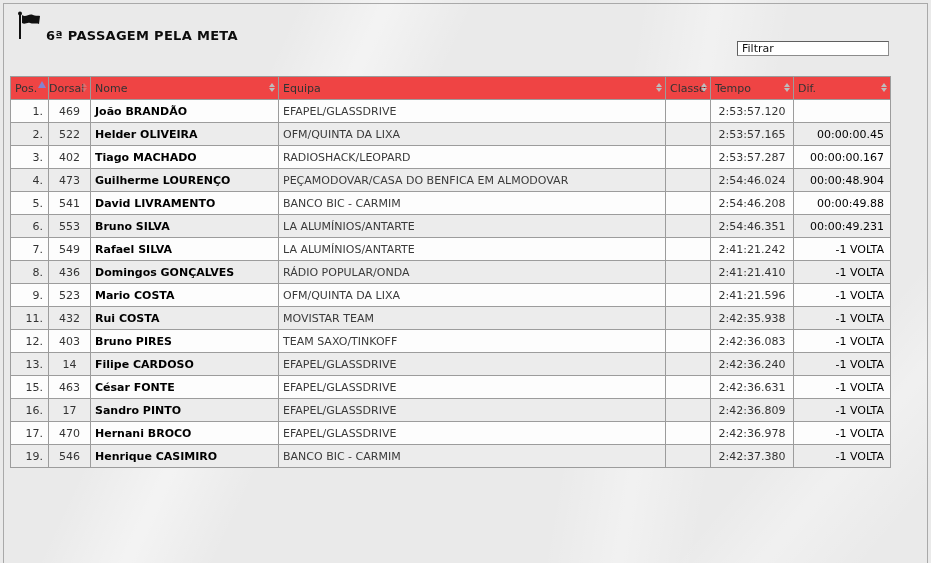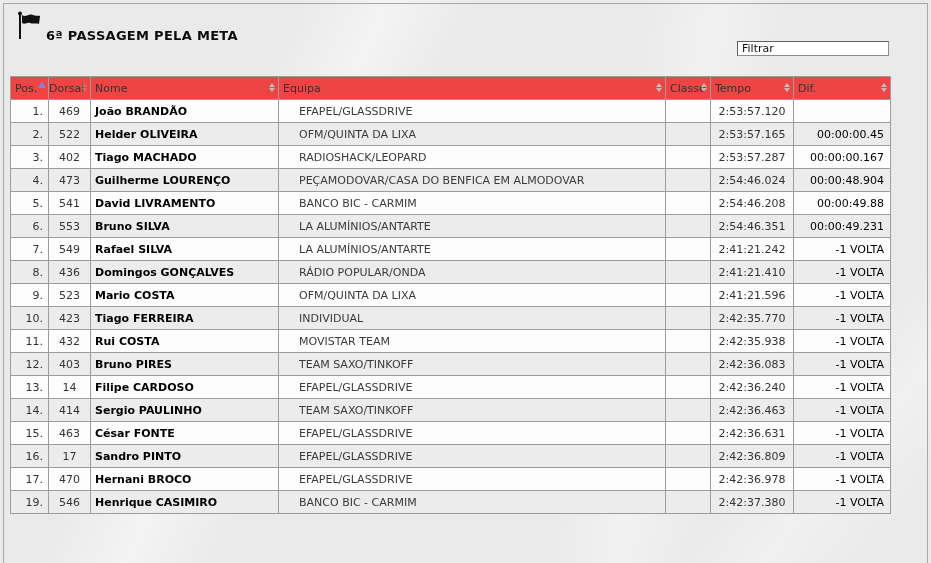--- a/index.html
+++ b/index.html
@@ -50,21 +50,21 @@
     background:#ef4444; font-weight:normal; color:#333; text-align:left;
     position:relative; padding-left:4px; cursor:pointer;
   }
   .results thead th.c-dorsal { padding-left:0; }
   .results tbody tr { background:#fdfdfd; }
   .results tbody tr:nth-child(even) { background:#ececec; }
 
   td.c-pos    { text-align:right; padding-right:5px; color:#333; }
   td.c-dorsal { text-align:center; color:#333; }
   td.c-nome   { text-align:left; padding-left:4px; font-weight:bold; color:#000; }
-  td.c-equipa { text-align:left; padding-left:20px; color:#3a3a3a; }
+  td.c-equipa { text-align:left; padding-left:4px; color:#3a3a3a; }
   td.c-classe { }
   td.c-tempo  { text-align:center; color:#333;margin-left:48px; }
   td.c-dif    { text-align:right; padding-right:6px; font-weight:normal; color:#000; }
 
   
   .sort-double { position:absolute; right:3px; top:50%; margin-top:-5px; width:7px; }
   .sort-double .a-up {
     width:0; height:0; margin:0 auto 1px auto;
     border-left:3px solid transparent; border-right:3px solid transparent;
     border-bottom:4px solid #bdbdbd;
@@ -214,29 +214,20 @@
         <tr>
           <td class="c-pos">9.</td>
           <td class="c-dorsal">523</td>
           <td class="c-nome">Mario COSTA</td>
           <td class="c-equipa">OFM/QUINTA DA LIXA</td>
           <td class="c-classe"></td>
           <td class="c-tempo">2:41:21.596</td>
           <td class="c-dif">-1 VOLTA</td>
         </tr>
         <tr>
-          <td class="c-pos">10.</td>
-          <td class="c-dorsal">423</td>
-          <td class="c-nome">Tiago FERREIRA</td>
-          <td class="c-equipa">INDIVIDUAL</td>
-          <td class="c-classe"></td>
-          <td class="c-tempo">2:42:35.770</td>
-          <td class="c-dif">-1 VOLTA</td>
-        </tr>
-        <tr>
           <td class="c-pos">11.</td>
           <td class="c-dorsal">432</td>
           <td class="c-nome">Rui COSTA</td>
           <td class="c-equipa">MOVISTAR TEAM</td>
           <td class="c-classe"></td>
           <td class="c-tempo">2:42:35.938</td>
           <td class="c-dif">-1 VOLTA</td>
         </tr>
         <tr>
           <td class="c-pos">12.</td>
@@ -250,29 +241,20 @@
         <tr>
           <td class="c-pos">13.</td>
           <td class="c-dorsal">14</td>
           <td class="c-nome">Filipe CARDOSO</td>
           <td class="c-equipa">EFAPEL/GLASSDRIVE</td>
           <td class="c-classe"></td>
           <td class="c-tempo">2:42:36.240</td>
           <td class="c-dif">-1 VOLTA</td>
         </tr>
         <tr>
-          <td class="c-pos">14.</td>
-          <td class="c-dorsal">414</td>
-          <td class="c-nome">Sergio PAULINHO</td>
-          <td class="c-equipa">TEAM SAXO/TINKOFF</td>
-          <td class="c-classe"></td>
-          <td class="c-tempo">2:42:36.463</td>
-          <td class="c-dif">-1 VOLTA</td>
-        </tr>
-        <tr>
           <td class="c-pos">15.</td>
           <td class="c-dorsal">463</td>
           <td class="c-nome">César FONTE</td>
           <td class="c-equipa">EFAPEL/GLASSDRIVE</td>
           <td class="c-classe"></td>
           <td class="c-tempo">2:42:36.631</td>
           <td class="c-dif">-1 VOLTA</td>
         </tr>
         <tr>
           <td class="c-pos">16.</td>

